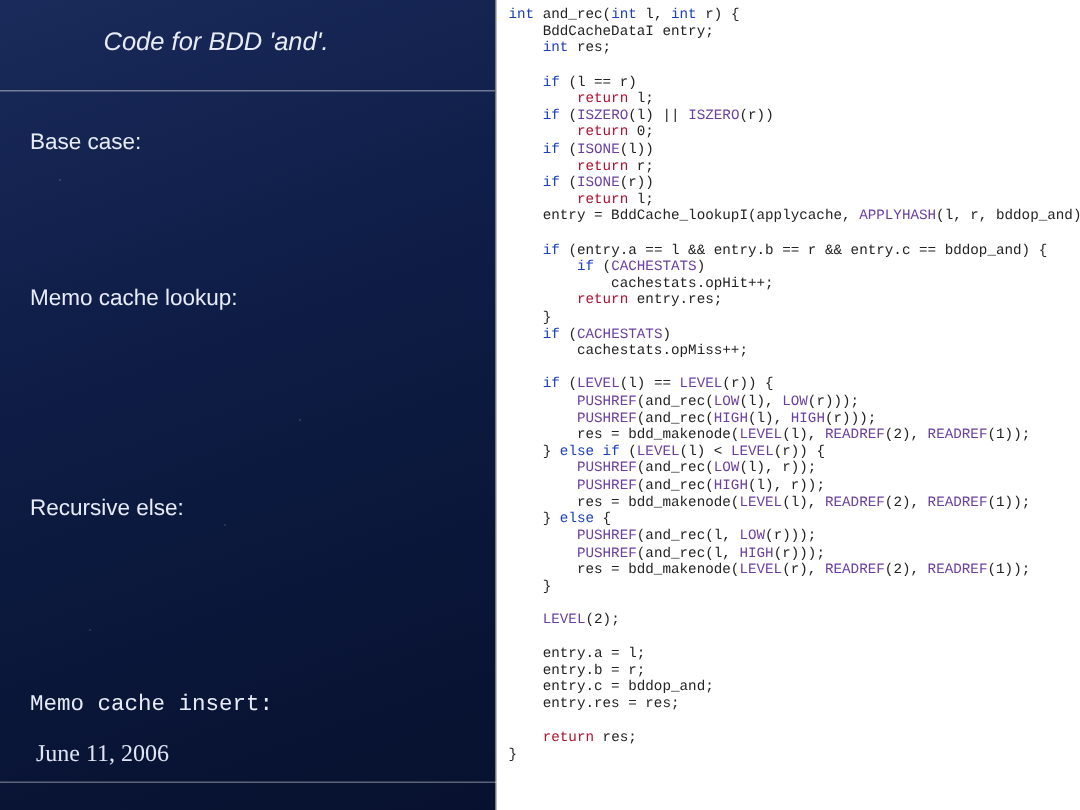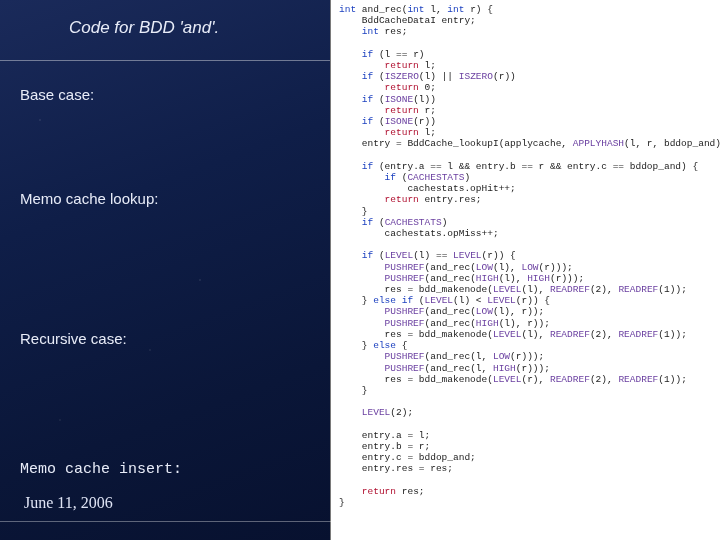--- a/index.html
+++ b/index.html
@@ -81,21 +81,21 @@
 </style>
 </head>
 <body>
 
 <div class="stars"></div>
 
 <div class="title">Code for BDD 'and'.</div>
 
 <div class="label l-base">Base case:</div>
 <div class="label l-lookup">Memo cache lookup:</div>
-<div class="label l-rec">Recursive case:</div>
+<div class="label l-rec">Recursive else:</div>
 <div class="label l-insert">Memo cache insert:</div>
 
 <div class="date">June 11, 2006</div>
 
 <div class="codebox"><span class="kw">int</span> and_rec(<span class="kw">int</span> l, <span class="kw">int</span> r) {
     BddCacheDataI entry;
     <span class="kw">int</span> res;
 
     <span class="kw">if</span> (l == r)
         <span class="ret">return</span> l;

